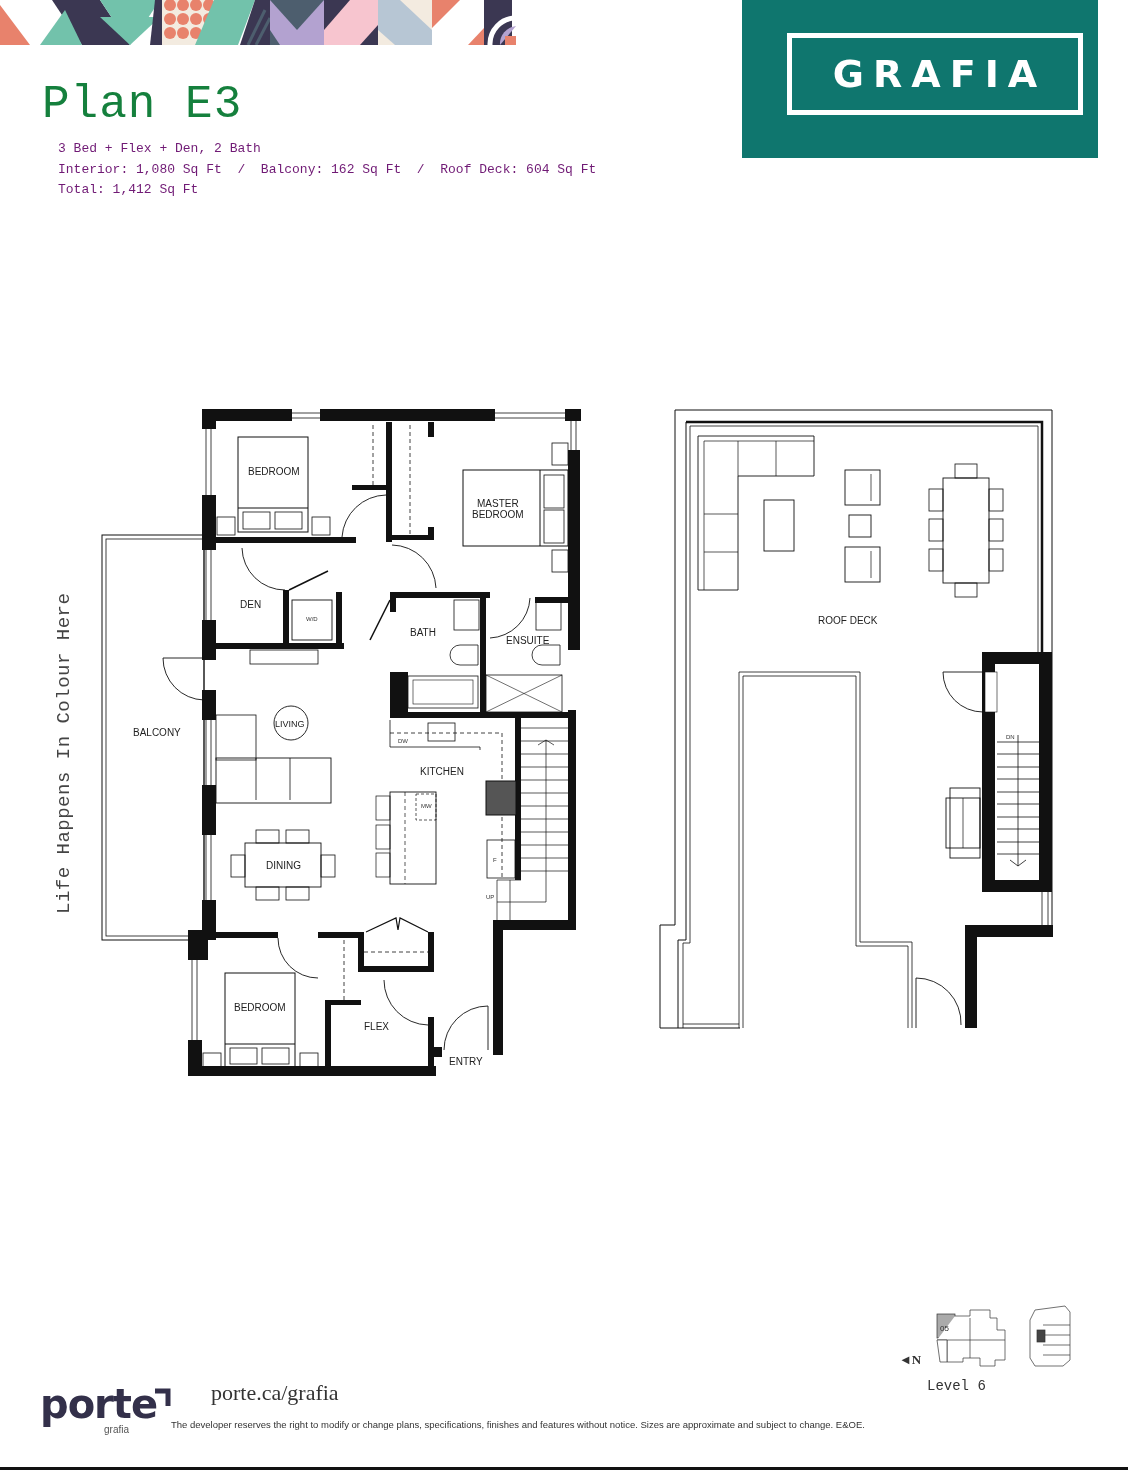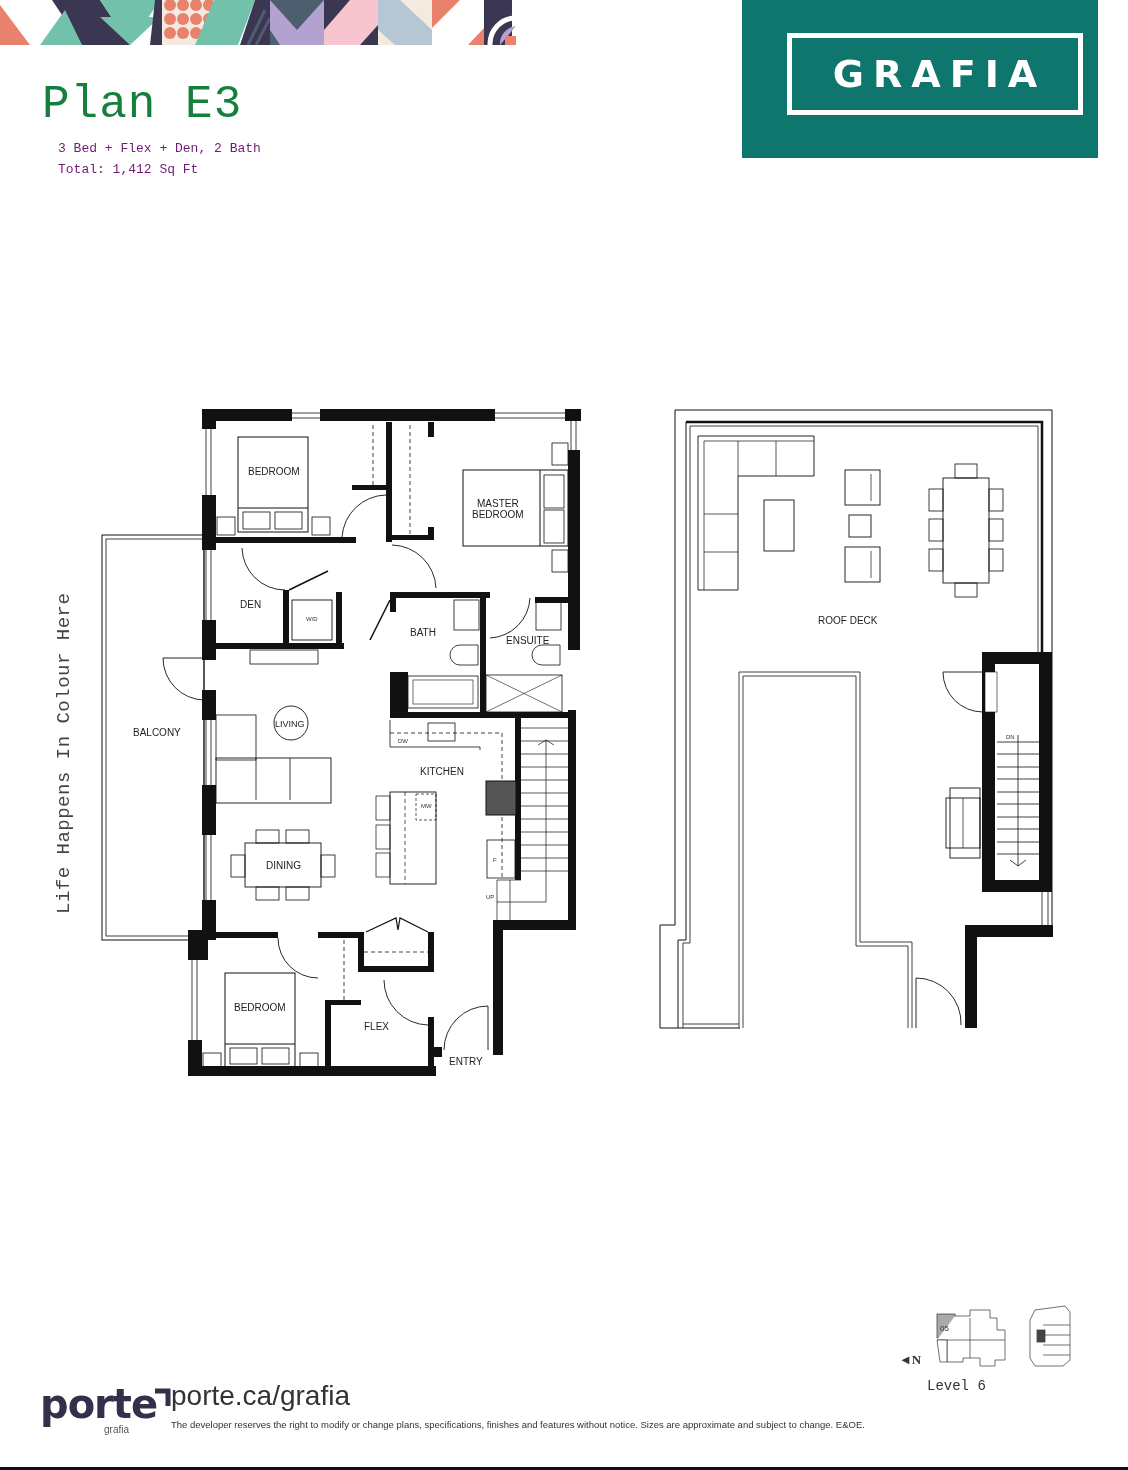--- a/index.html
+++ b/index.html
@@ -11,21 +11,21 @@
   .brand-name{color:#fff;font-family:"DejaVu Sans",sans-serif;font-weight:bold;font-size:38px;letter-spacing:9px;padding-left:9px;}
   .plan-title{position:absolute;left:42px;top:82px;font-family:"Liberation Mono",monospace;font-size:46px;color:#15803d;letter-spacing:1px;line-height:1;}
   .specs{position:absolute;left:58px;top:139px;font-family:"Liberation Mono",monospace;font-size:13px;color:#701a75;line-height:20.5px;white-space:pre;}
   .tagline{position:absolute;left:53px;top:914px;transform-origin:0 0;transform:rotate(-90deg);font-family:"Liberation Mono",monospace;font-size:19px;color:#444;white-space:nowrap;letter-spacing:0.5px;}
   .plan-svg{position:absolute;left:0;top:0;}
   .lbl{font-family:"Liberation Sans",sans-serif;font-size:10px;fill:#222;}
   .lbl-s{font-family:"Liberation Sans",sans-serif;font-size:6px;fill:#333;}
   .footer-logo{position:absolute;left:40px;top:1384px;}
   .logo-word{font-family:"DejaVu Sans",sans-serif;font-size:40px;font-weight:bold;color:#33304a;letter-spacing:-1px;line-height:1;margin-top:28px;}
   .logo-sub{position:absolute;left:64px;top:40px;font-size:10px;color:#555;font-family:"Liberation Sans",sans-serif;}
-  .url{position:absolute;left:171px;top:1380px;font-family:Liberation Sans, sans-serif;font-size:28px;color:#333;}
+  .url{position:absolute;left:171px;top:1380px;font-family:Liberation Serif, serif;font-size:22px;color:#333;padding-left:40px;}
   .disclaimer{position:absolute;left:171px;top:1412px;font-size:9.5px;color:#333;white-space:nowrap;margin-top:7px;}
   .keyplan{position:absolute;left:895px;top:1300px;width:200px;height:100px;}
   .level{position:absolute;left:927px;top:1378px;font-family:"Liberation Mono",monospace;font-size:14px;color:#333;}
   .north{position:absolute;left:899px;top:1352px;font-family:"Liberation Serif",serif;font-size:13px;color:#333;font-weight:bold;}
   .bottom-bar{position:absolute;left:0;top:1467px;width:1128px;height:3px;background:#111;}
 </style>
 </head>
 <body>
 
 <div class="banner">
@@ -76,21 +76,21 @@
   </svg>
 </div>
 
 <div class="brand-box">
   <div class="brand-frame">
     <span class="brand-name">GRAFIA</span>
   </div>
 </div>
 
 <div class="plan-title">Plan E3</div>
-<div class="specs"><div>3 Bed + Flex + Den, 2 Bath</div><div>Total: 1,412 Sq Ft</div></div>
+<div class="specs"><div>3 Bed + Flex + Den, 2 Bath</div><div>Interior: 1,080 Sq Ft  /  Balcony: 162 Sq Ft  /  Roof Deck: 604 Sq Ft</div><div>Total: 1,412 Sq Ft</div></div>
 
 <div class="tagline">Life Happens In Colour Here</div>
 
 <svg class="plan-svg" width="1128" height="1300" viewBox="0 0 1128 1300">
   <g stroke="#111" fill="none">
 
     <rect x="102" y="535" width="102" height="405" stroke-width="1"></rect>
     <rect x="106" y="539" width="98" height="397" stroke-width="0.8"></rect>
 
     <g fill="#111" stroke="none">

